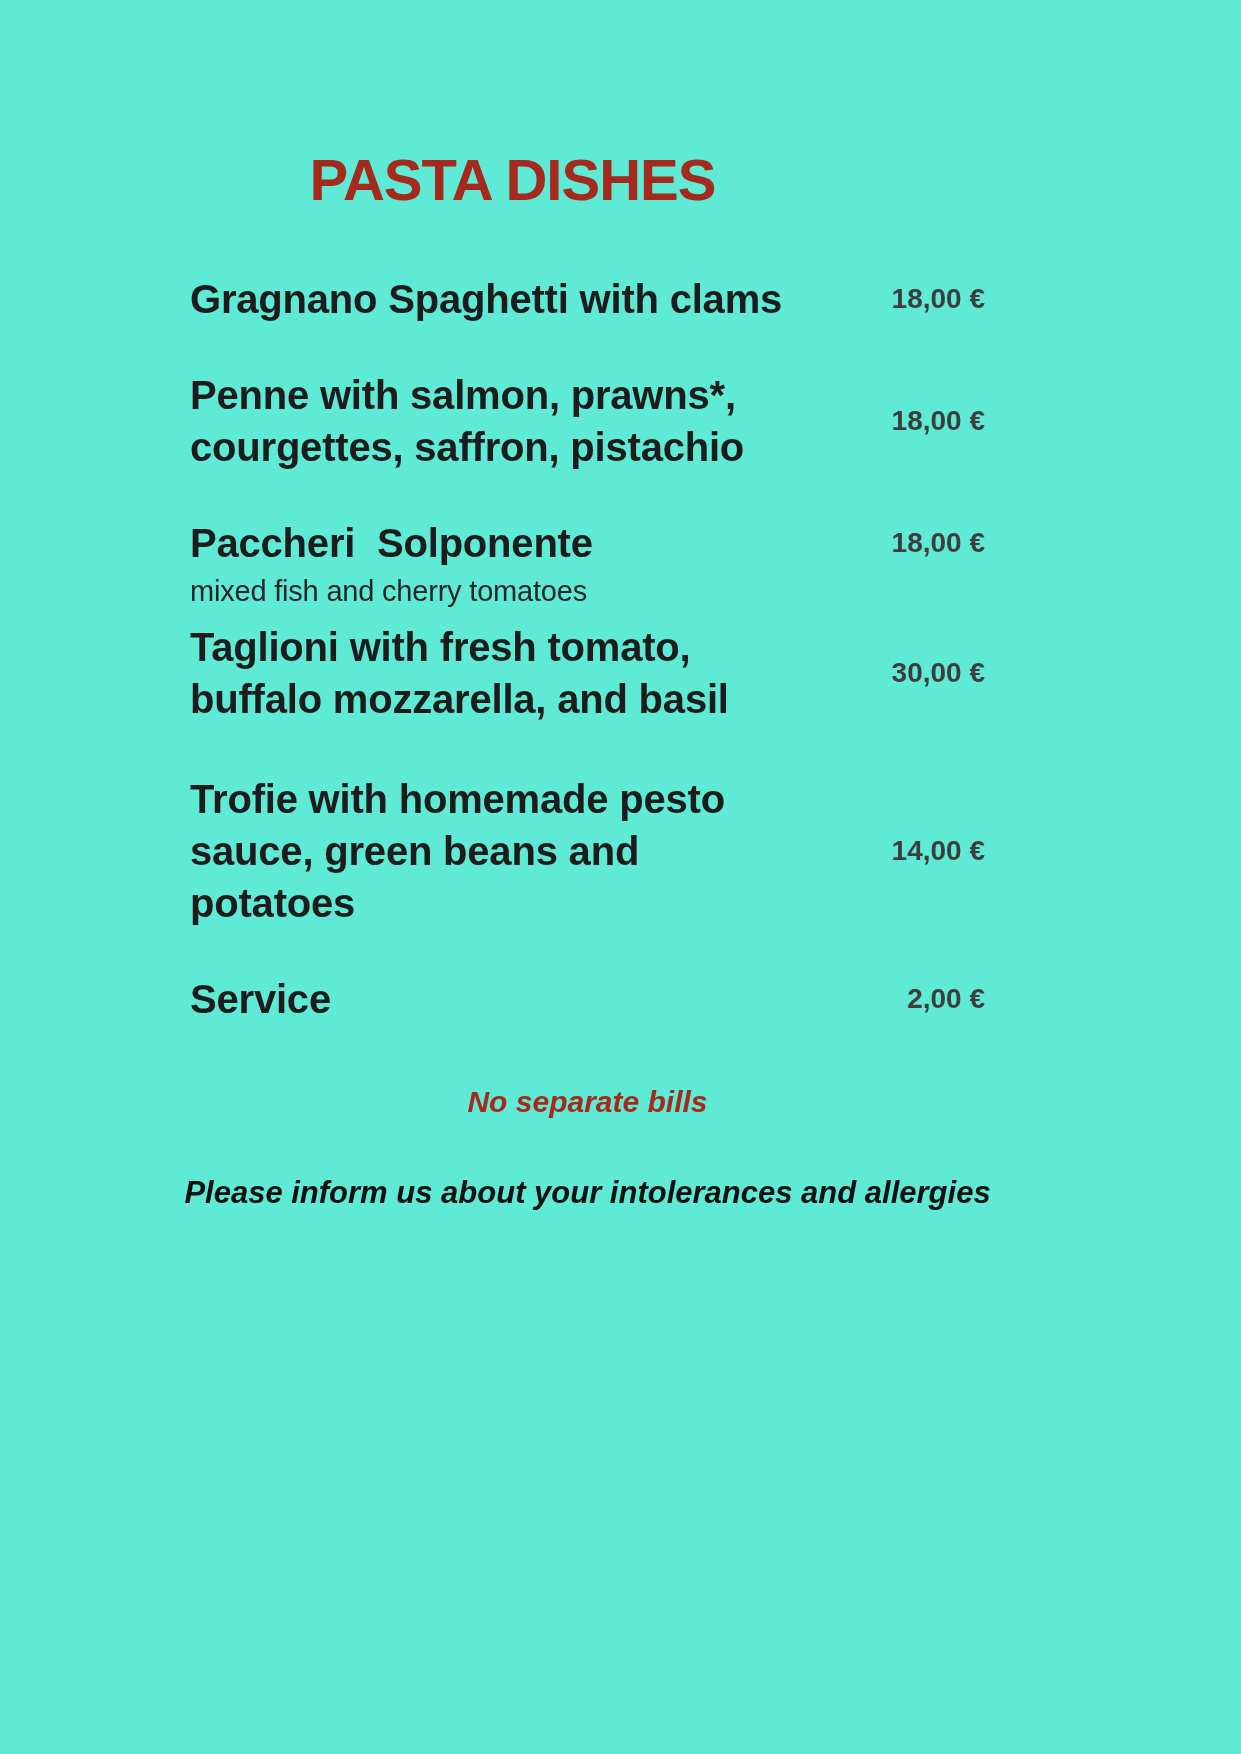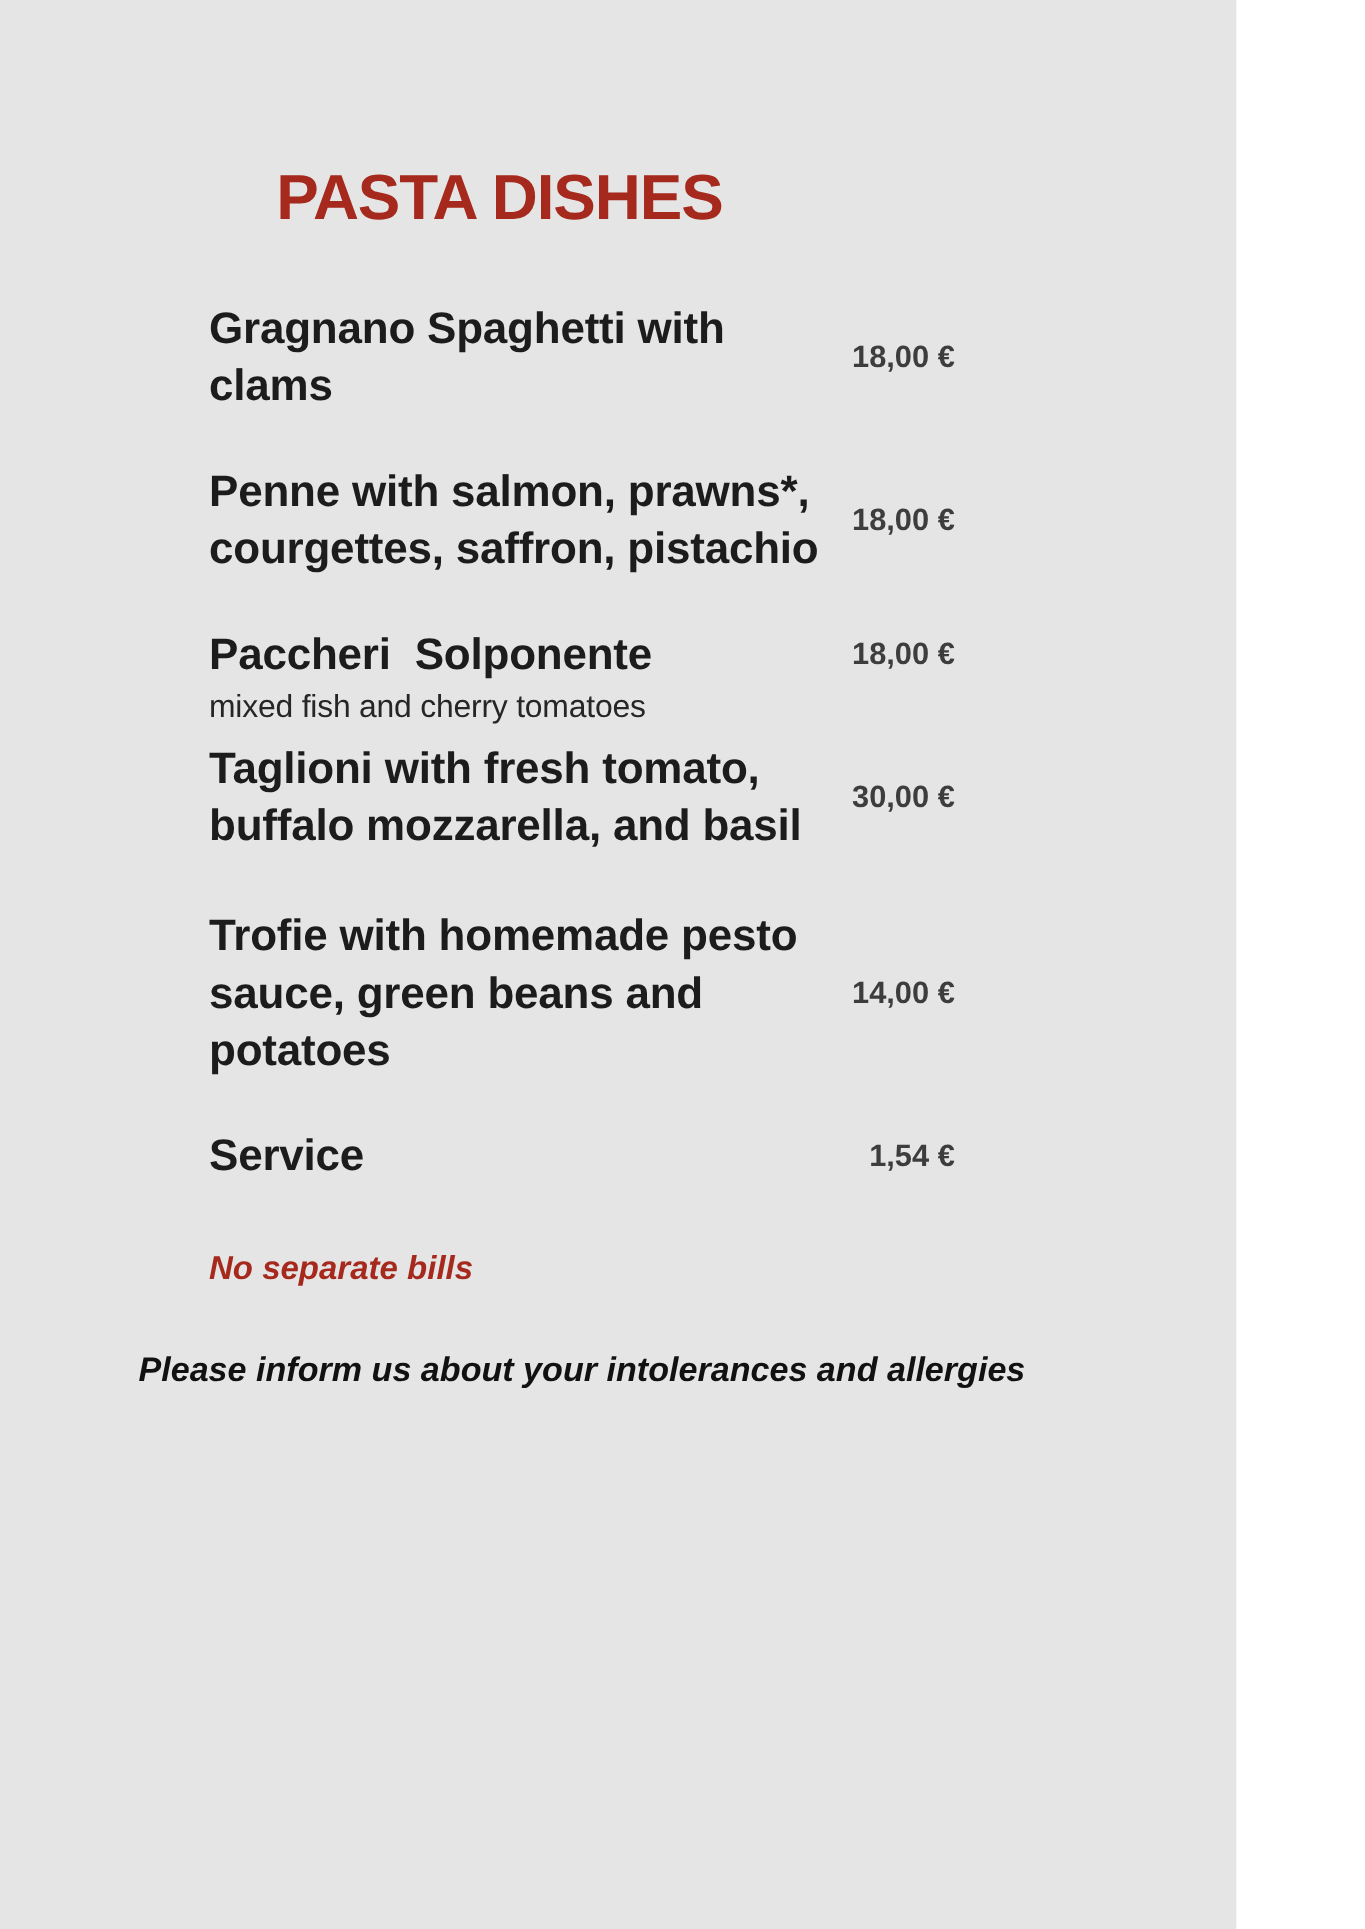--- a/index.html
+++ b/index.html
@@ -9,22 +9,22 @@
   }
   *{margin:0;padding:0;box-sizing:border-box;}
   html,body{background:#ffffff;}
   body{
     font-family:"Liberation Sans", sans-serif;
     width:1241px;height:1754px;
     margin:0 auto;
     color:var(--text-black);
   }
   .page{
-    width:1124px;height:1754px;
-    background:#e5e5e5;
+    width:1241px;height:1754px;
+    background:#5eead4;
     padding:145px 256px 0 190px;
   }
   .title{
     color:var(--accent-red);
     font-size:58px;
     font-weight:700;
     letter-spacing:-1px;
     line-height:70px;
     text-align:center;
     margin-right:150px;
@@ -60,21 +60,21 @@
   .price{
     font-size:28px;
     font-weight:700;
     line-height:52px;
     color:var(--price-gray);
     white-space:nowrap;
     padding-left:20px;
   }
   .note{
     margin-top:60px;
-    text-align:left;
+    text-align:center;
     font-size:30px;
     font-weight:700;
     font-style:italic;
     color:var(--accent-red);
   }
   .footer{
     margin-top:56px;
     display:flex;
     justify-content:center;
   }
@@ -132,21 +132,21 @@
 
     </div>
     <div class="price">14,00 €</div>
   </div>
 
   <div class="row">
     <div class="name-block">
       <div class="name">Service</div>
 
     </div>
-    <div class="price">1,54 €</div>
+    <div class="price">2,00 €</div>
   </div>
 </div>
 
   <div class="note">No separate bills</div>
 
   <div class="footer">
     <span>Please inform us about your intolerances and allergies</span>
   </div>
 </div>
 

